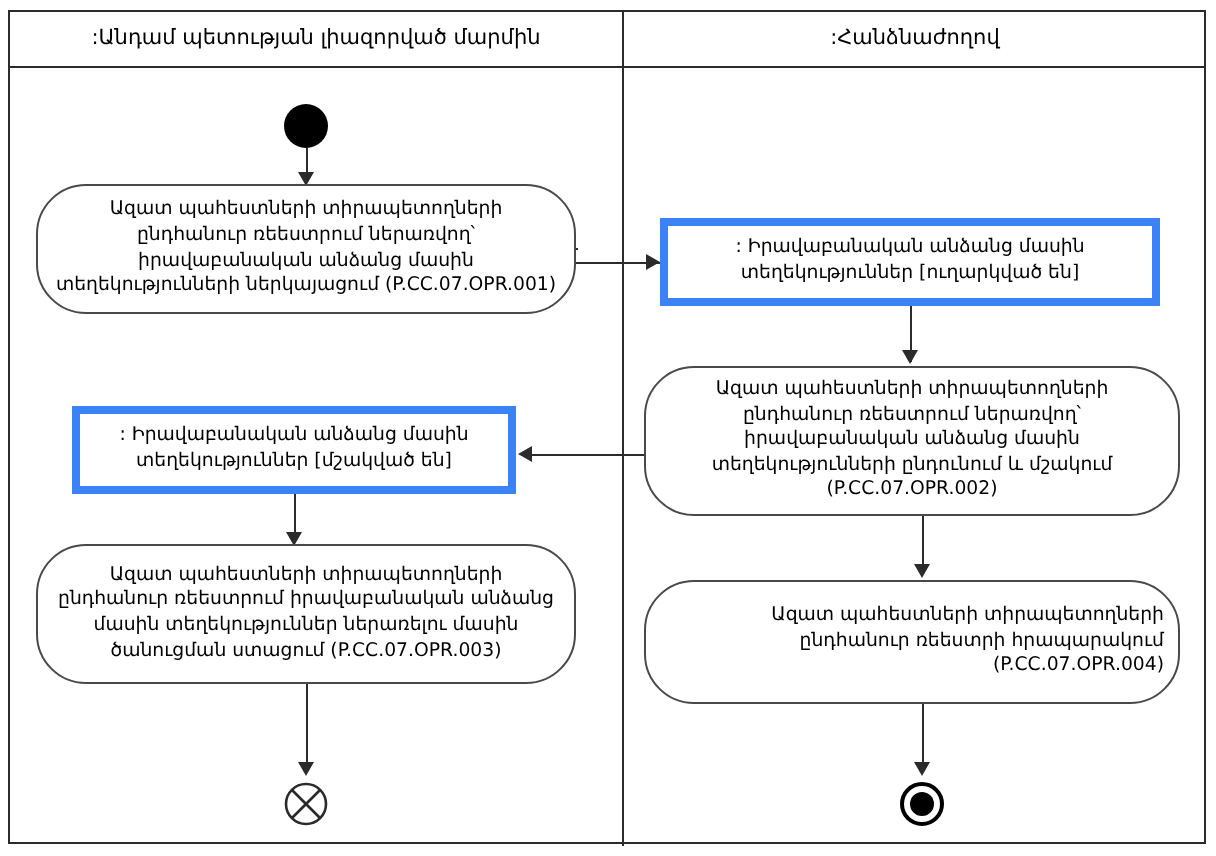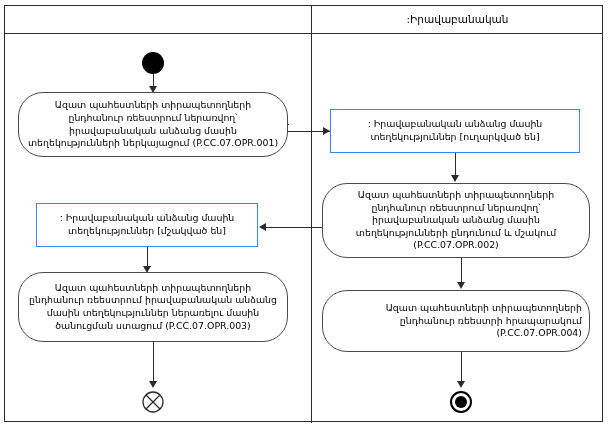--- a/index.html
+++ b/index.html
@@ -68,21 +68,21 @@
     text-align: center;
     font-size: 9.4px;
     line-height: 12.6px;
     color: #000000;
     padding: 3px 7px;
   }
   
   .object-node {
     position: absolute;
     box-sizing: border-box;
-    border: 1px solid #3b82f6;
+    border: 4px solid #3b82f6;
     background: #ffffff;
     display: flex;
     align-items: center;
     justify-content: center;
     text-align: center;
     font-size: 9.4px;
     line-height: 12.6px;
     color: #000000;
     padding: 3px 6px;
   }
@@ -155,21 +155,22 @@
 </style>
 </head>
 <body>
 
 <div id="canvas">
 
   <div class="frame"></div>
   <div class="lane-header-rule"></div>
   <div class="lane-divider"></div>
 
-  <div class="lane-title right">:Իրավաբանական</div>
+  <div class="lane-title left">:Անդամ պետության լիազորված մարմին</div>
+  <div class="lane-title right">:Հանձնաժողով</div>
 
   <div class="initial-node" style="left:142px; top:52px;"></div>
 
   <div class="edge edge-v" style="left:153px; top:74px; height:15px;"></div>
   <div class="arrow-down" style="left:149px; top:86px;"></div>
 
   <div class="action" style="left:18px; top:92px; width:270px; height:65px;">
     <span class="node-text">Ազատ պահեստների տիրապետողների ընդհանուր ռեեստրում ներառվող՝ իրավաբանական անձանց մասին տեղեկությունների ներկայացում (P.CC.07.OPR.001)</span>
   </div>
 

